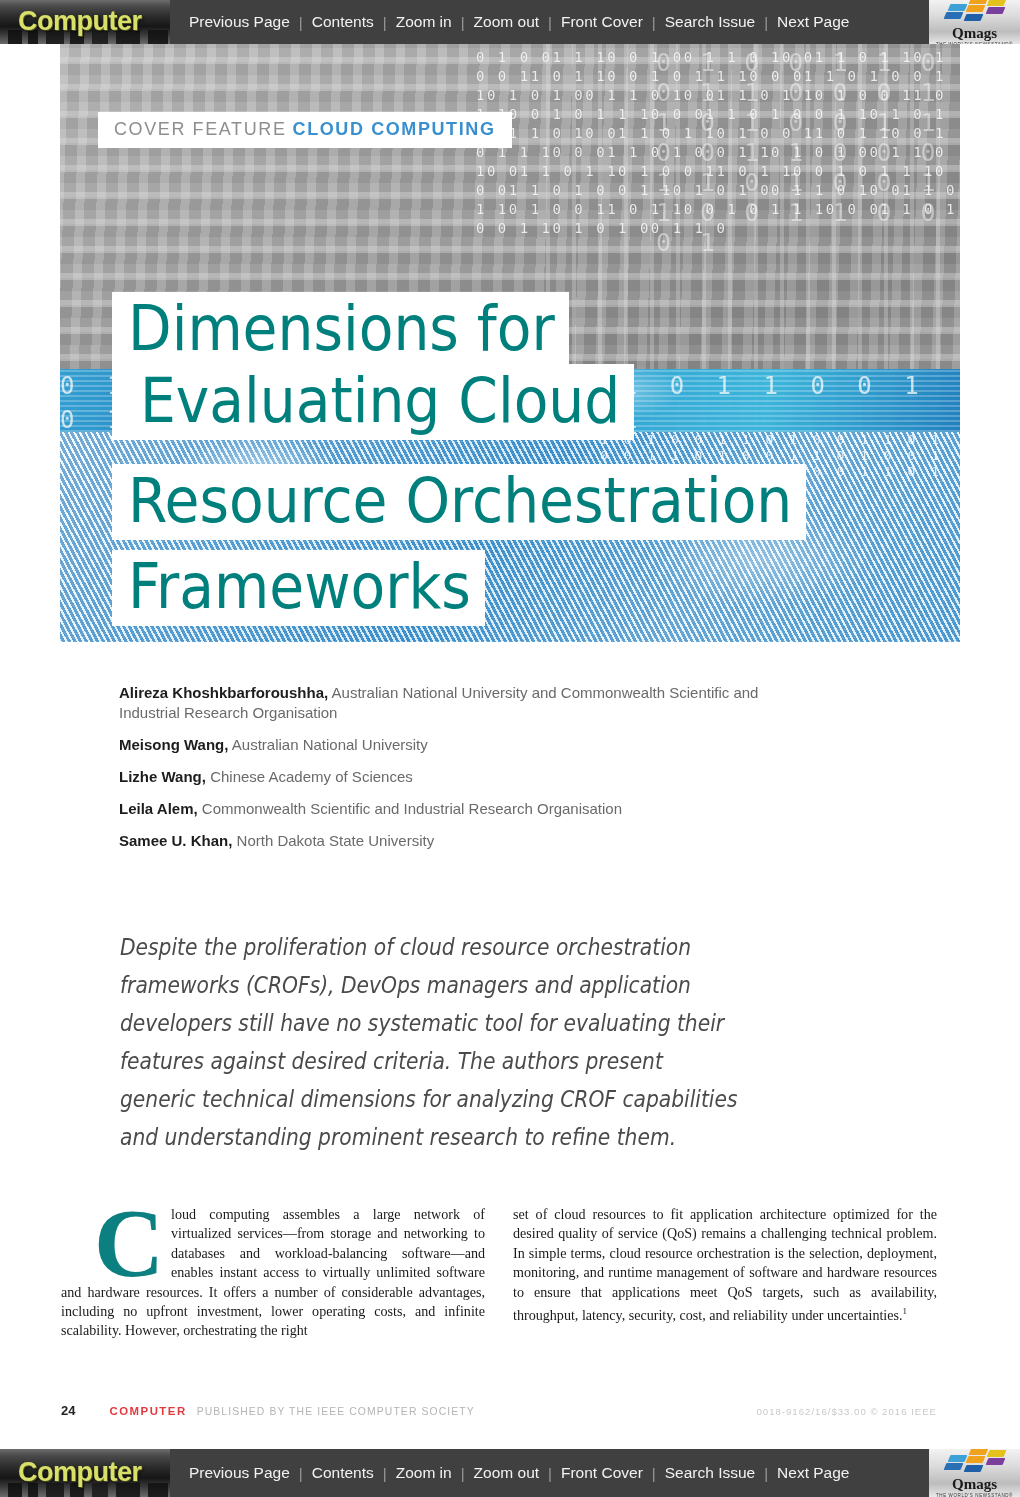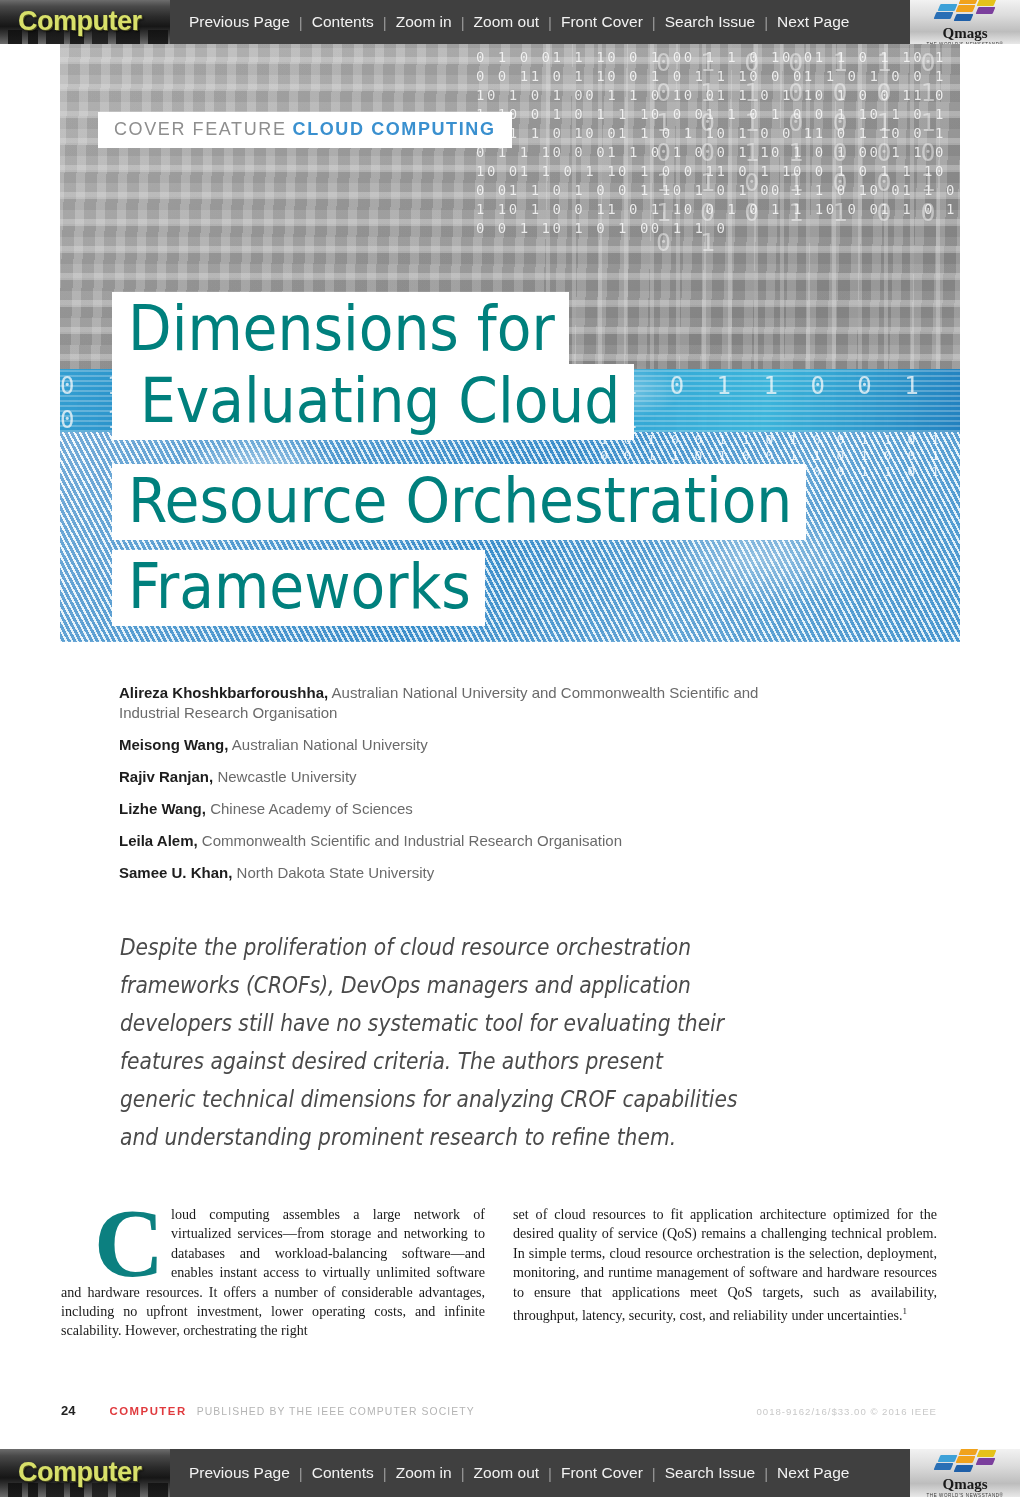--- a/index.html
+++ b/index.html
@@ -53,21 +53,21 @@
   .nav-links a{
     color:#f2f2f2;text-decoration:none;
     font-size:15.5px;
     padding:0 9px;
     white-space:nowrap;
     font-family:"Liberation Sans", sans-serif;
   }
   .nav-sep{color:#9a9a9a;font-size:15px;}
 
   .nav-qmags{
-    width:110px;height:100%;flex:0 0 auto;
+    width:91px;height:100%;flex:0 0 auto;
     background:linear-gradient(180deg,#f2f2f2 0%,#dcdcdc 35%,#bdbdbd 72%,#e8e8e8 100%);
     position:relative;
   }
   .qmags-inner{position:absolute;left:50%;top:50%;transform:translate(-50%,-50%);text-align:center;width:104px;}
   .qmags-marks{position:relative;height:28px;width:72px;margin:0 auto;}
   .qmags-marks i{position:absolute;display:block;width:17px;height:7px;border-radius:1px;transform:skewX(-22deg);}
   .qm1{background:#f0a21c;left:31px;top:0px;}
   .qm2{background:#e5c21b;left:49px;top:2px;}
   .qm3{background:#3da1d8;left:10px;top:7px;}
   .qm4{background:#f0a21c;left:28px;top:8px;}
@@ -306,24 +306,20 @@
 <div class="authors">
   <div class="author-line">
     <b>Alireza Khoshkbarforoushha,</b>
     <span>Australian National University and Commonwealth Scientific and Industrial Research Organisation</span>
   </div>
   <div class="author-line">
     <b>Meisong Wang,</b>
     <span>Australian National University</span>
   </div>
   <div class="author-line">
-    <b>Rajiv Ranjan,</b>
-    <span>Newcastle University</span>
-  </div>
-  <div class="author-line">
     <b>Lizhe Wang,</b>
     <span>Chinese Academy of Sciences</span>
   </div>
   <div class="author-line">
     <b>Leila Alem,</b>
     <span>Commonwealth Scientific and Industrial Research Organisation</span>
   </div>
   <div class="author-line">
     <b>Samee U. Khan,</b>
     <span>North Dakota State University</span>

